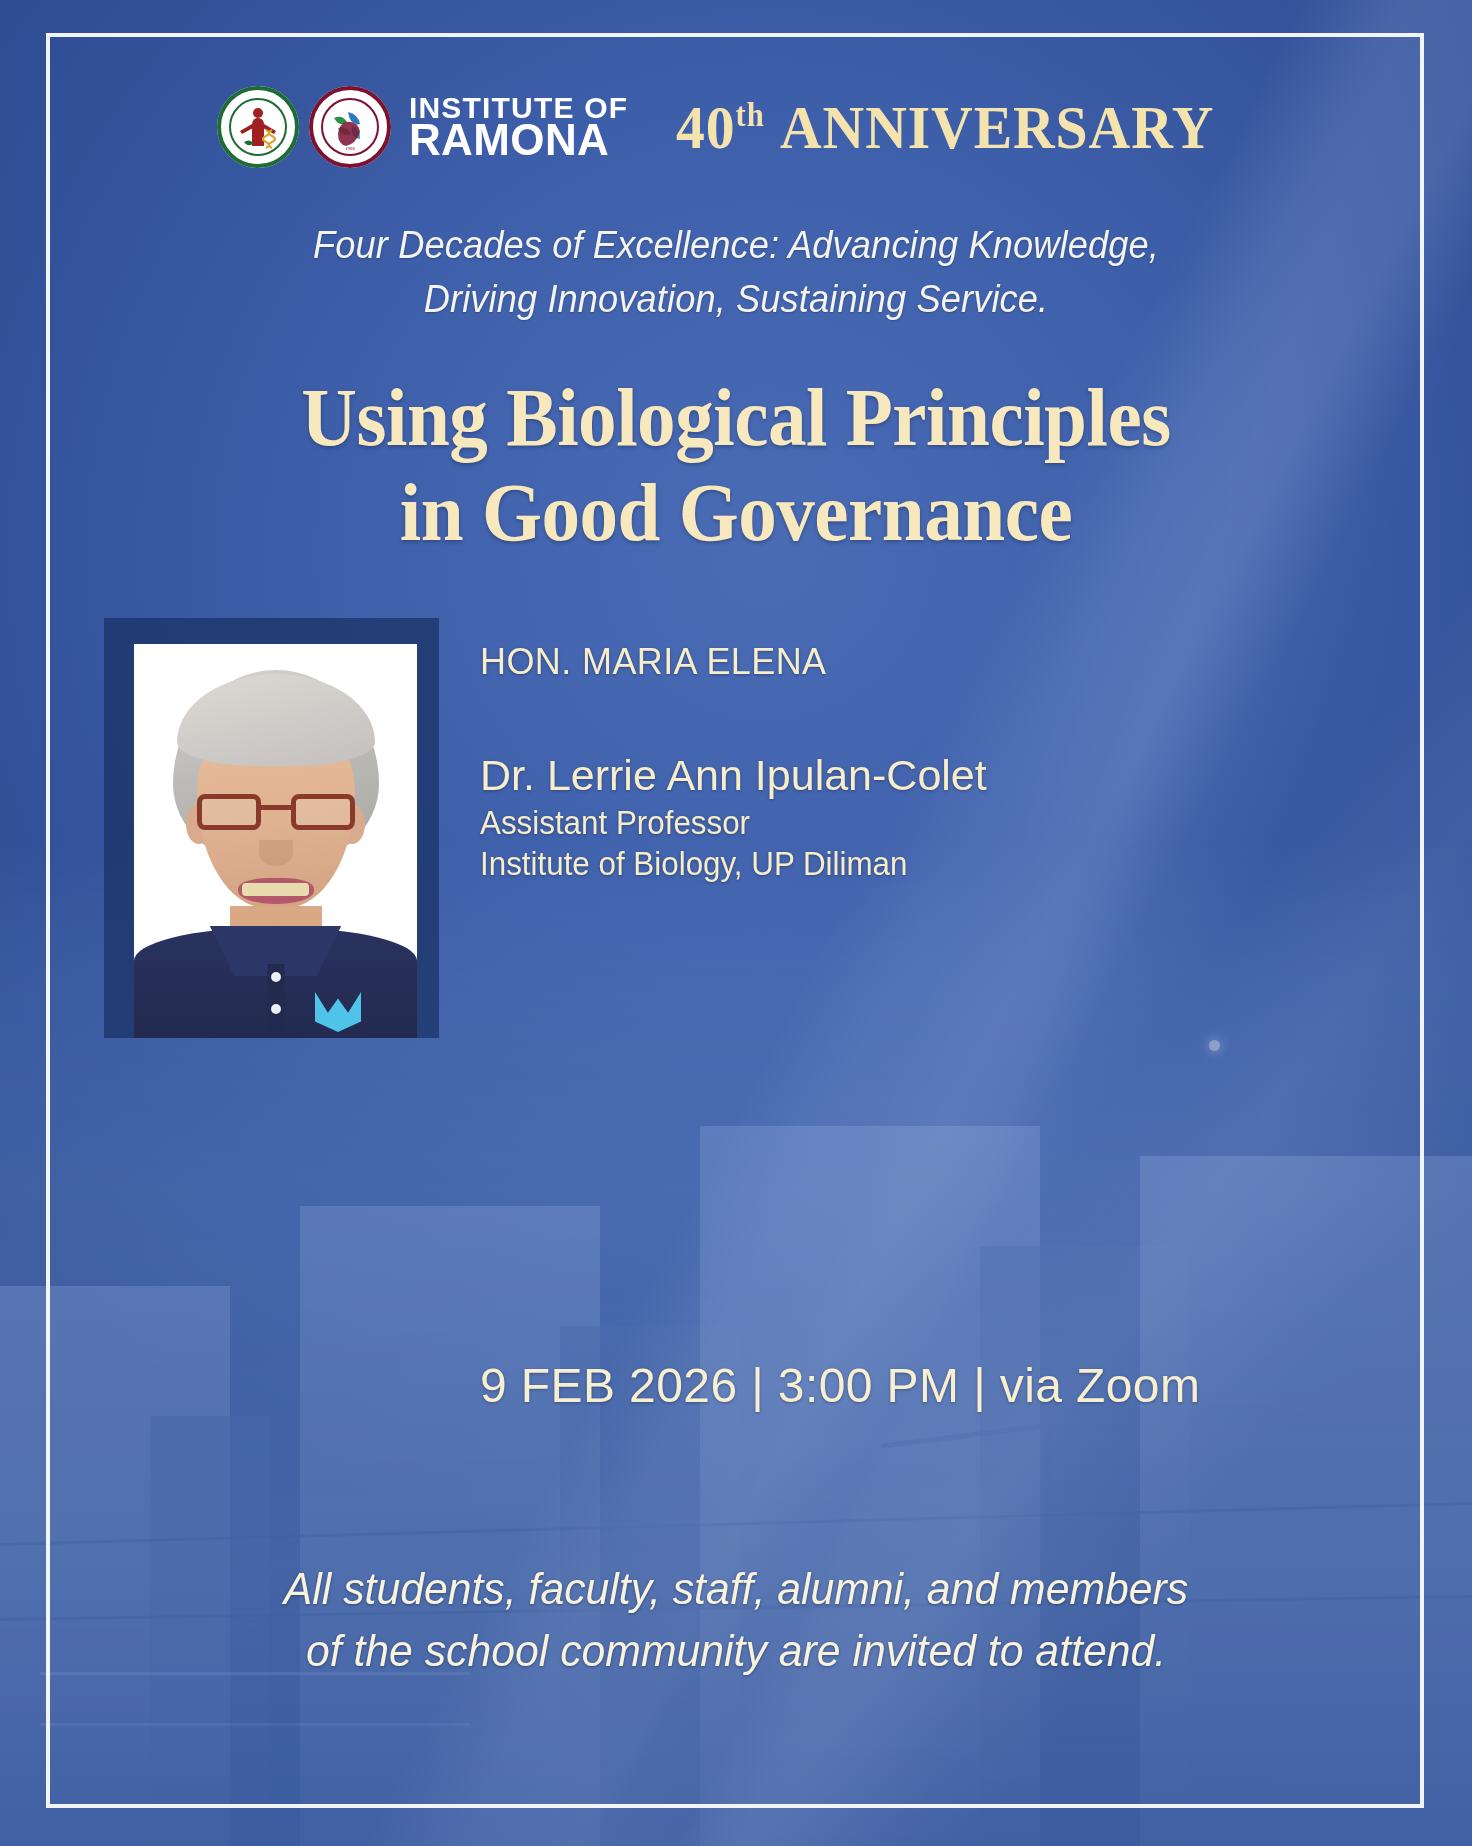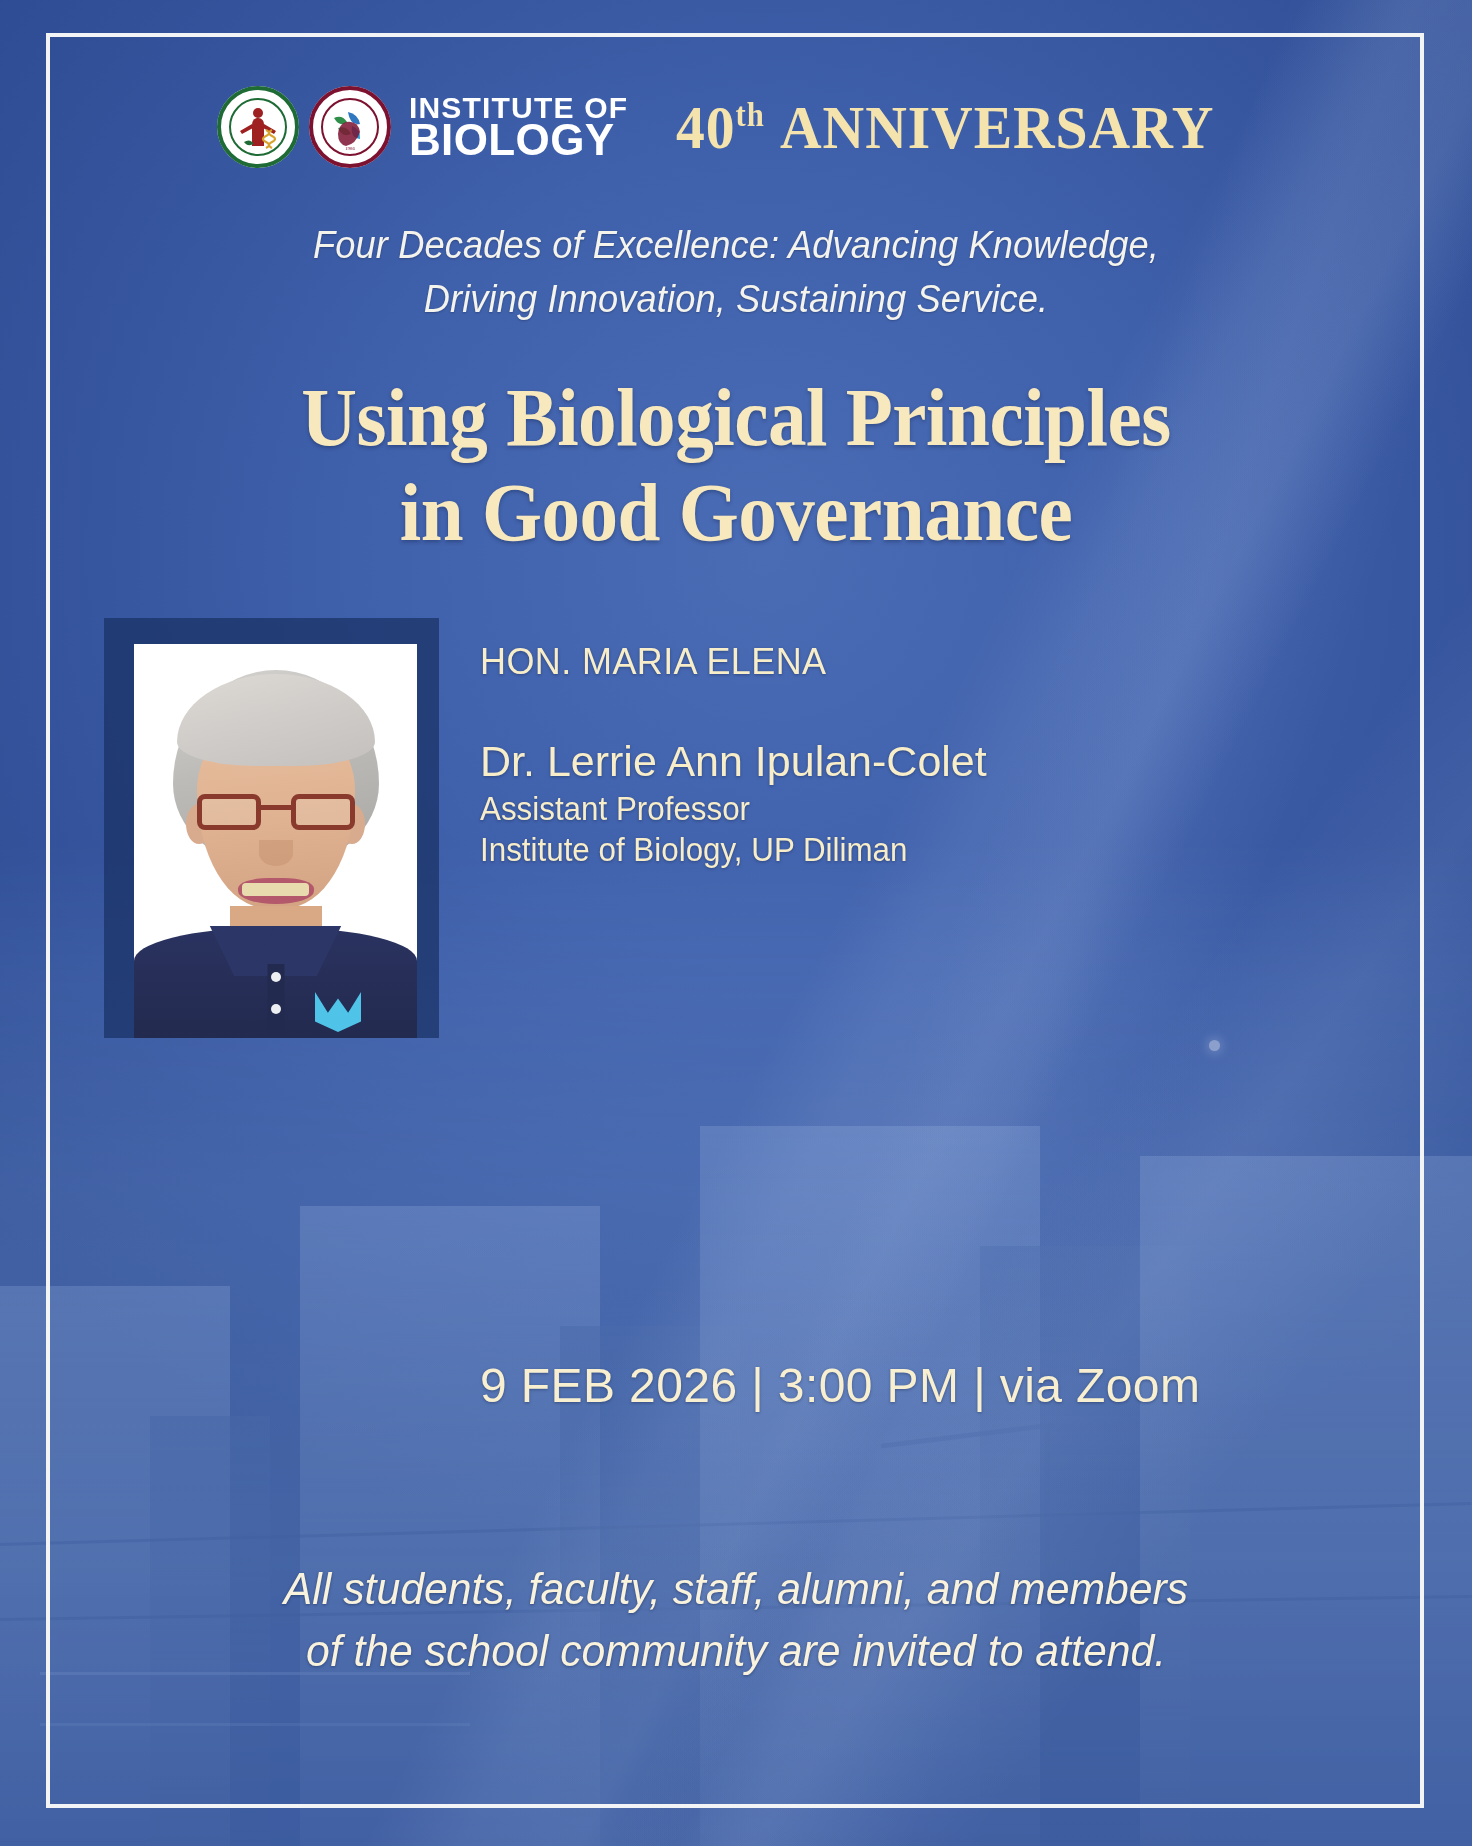--- a/index.html
+++ b/index.html
@@ -285,21 +285,21 @@
     left: 480px; top: 634px;
     width: 900px;
     color: #f7edc9;
   }
   .d-line { line-height: 1.2; text-shadow: 0 1px 3px rgba(15,30,65,.40); }
   .guest-label { font-size: 42px; letter-spacing: .2px; }
   .guest-name  { font-size: 36px; letter-spacing: .4px; margin-top: 6px; }
   .guest-role  { font-size: 41px; margin-top: 2px; }
   .gap-block   { height: 52px; }
   .mod-label   { font-size: 42px; }
-  .mod-name    { font-size: 43px; margin-top: 1px; }
+  .mod-name    { font-size: 43px; margin-top: 15px; }
   .mod-sub     { font-size: 33px; transform: scaleX(.95); transform-origin: left center; line-height: 1.26; }
 
   .when {
     position: absolute;
     left: 480px; top: 1358px;
     color: #f8efd0;
     font-size: 48px;
     letter-spacing: .4px;
     text-shadow: 0 1px 3px rgba(15,30,65,.40);
   }
@@ -374,21 +374,21 @@
             <path d="M20 6 q10 2 12 12 q-10 2 -12 -12 Z" fill="#2f77c0"></path>
             <path d="M24 20 q9 3 8 13 q-10 -1 -8 -13 Z" fill="#2a9fd6"></path>
             <path d="M18 16 q12 -2 14 10 q-4 12 -14 14 q-8 -2 -8 -12 q1 -10 8 -12 Z" fill="#7d1230" opacity=".85"></path>
             <text x="22" y="44" font-size="5" fill="#7d1230" text-anchor="middle" font-family="Liberation Serif, serif">1986</text>
           </svg>
         </div>
       </div>
 
       <div class="inst-title">
         <span class="l1">INSTITUTE OF</span>
-        <span class="l2">BIOLOGY</span>
+        <span class="l2">RAMONA</span>
       </div>
 
       <div class="anniv"><span>40</span><sup>th</sup>&nbsp;<span>ANNIVERSARY</span></div>
     </div>
 
     <div class="tagline">
       <div>Four Decades of Excellence: Advancing Knowledge,</div>
       <div>Driving Innovation, Sustaining Service.</div>
     </div>
 

